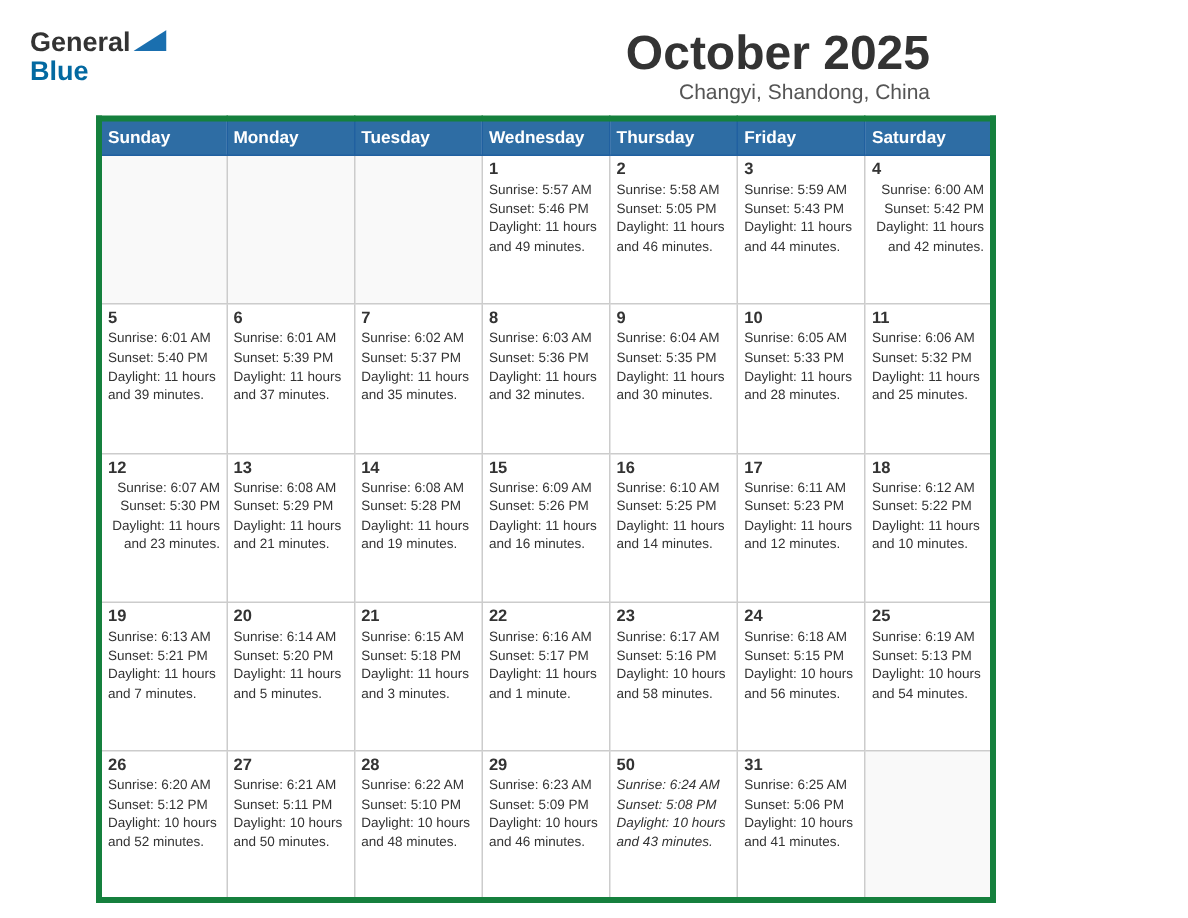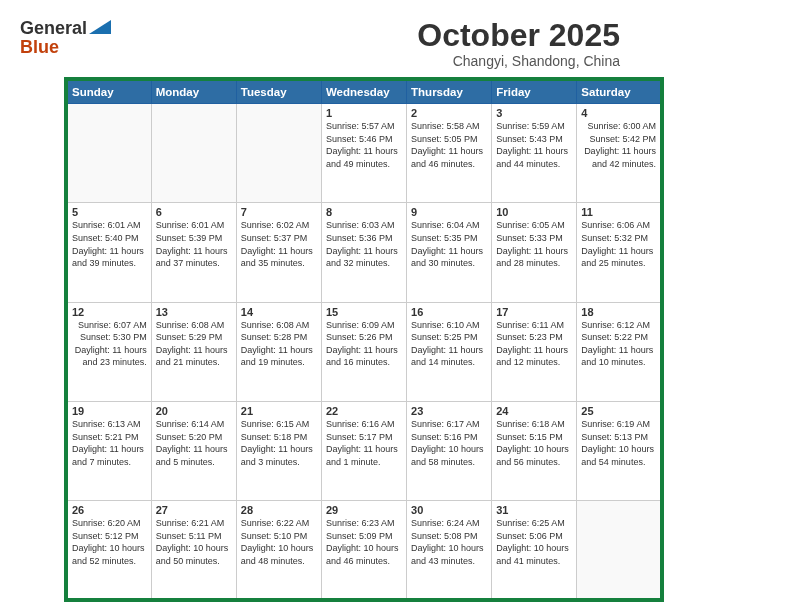--- a/index.html
+++ b/index.html
@@ -98,21 +98,21 @@
 <div class="page">
   <div class="header">
     <div class="logo">
       <div class="logo-row">
         <span style="font-size:18px;font-weight:bold;color:#333;">
           <span style="color:#333;">General</span><svg class="logo-icon" viewBox="0 0 22 14">
               <polygon points="0,14 22,0 22,14" fill="#1a6faf"></polygon>
             </svg>
         </span>
       </div>
-      <div style="font-size:18px;font-weight:bold;color:#c2410c;margin-top:-2px;">Blue</div>
+      <div style="font-size:18px;font-weight:bold;color:#0369a1;margin-top:-2px;">Blue</div>
     </div>
     <div class="title-block">
       <div class="month-title">October 2025</div>
       <div class="location">Changyi, Shandong, China</div>
     </div>
   </div>
 
   <table class="calendar">
     <thead>
       <tr>
@@ -335,22 +335,22 @@
 and 48 minutes.</div>
           </td>
           <td>
             <span class="day-number">29</span>
             <div class="day-info" style="white-space: pre-line;">Sunrise: 6:23 AM
 Sunset: 5:09 PM
 Daylight: 10 hours
 and 46 minutes.</div>
           </td>
           <td>
-            <span class="day-number">30</span>
-            <div class="day-info" style="white-space: pre-line;">Sunrise: 6:24 AM
+            <span class="day-number">50</span>
+            <div class="day-info" style="white-space: pre-line; font-style: italic;">Sunrise: 6:24 AM
 Sunset: 5:08 PM
 Daylight: 10 hours
 and 43 minutes.</div>
           </td>
           <td>
             <span class="day-number">31</span>
             <div class="day-info" style="white-space: pre-line;">Sunrise: 6:25 AM
 Sunset: 5:06 PM
 Daylight: 10 hours
 and 41 minutes.</div>

